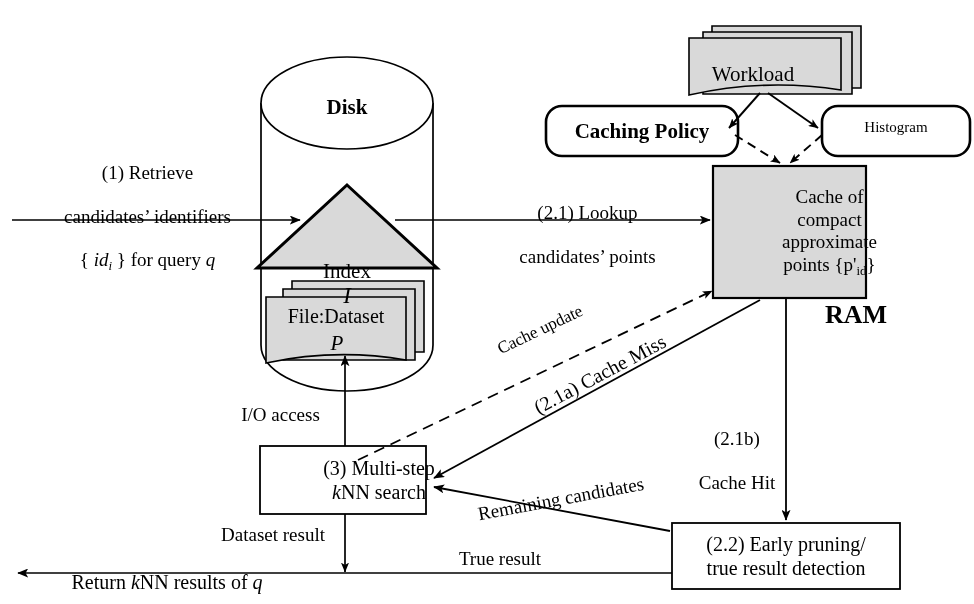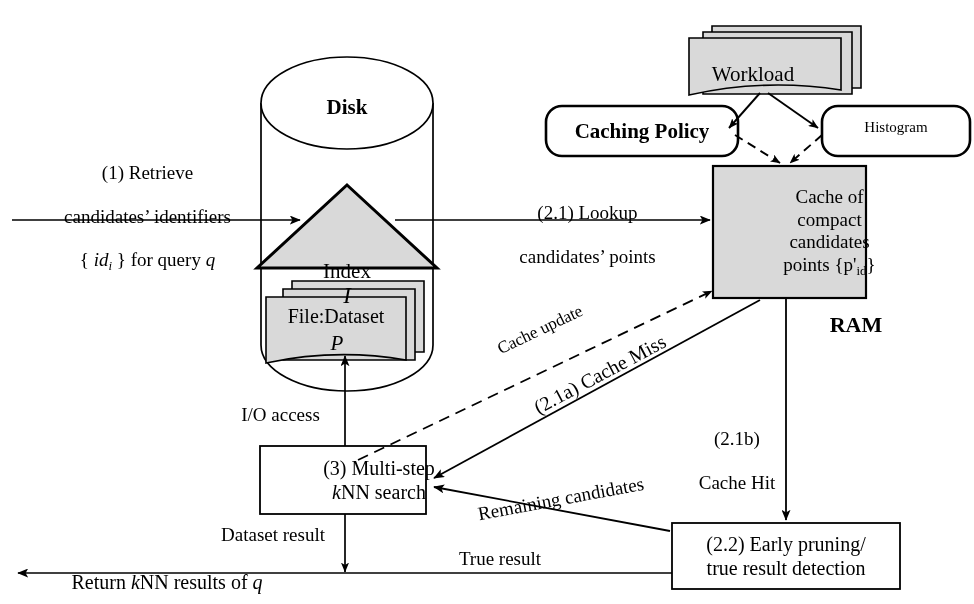--- a/index.html
+++ b/index.html
@@ -144,25 +144,25 @@
 
   <div class="lbl lbl-plain" style="left:689px; top:49px; width:128px; font-size:21px;margin-top:13px;">Workload</div>
 
   <div class="lbl lbl-plain" style="left:546px; top:119px; width:192px; font-size:21px;font-weight:bold;">Caching Policy</div>
 
   <div class="lbl lbl-plain" style="left:822px; top:119px; width:148px; font-size:15px;">Histogram</div>
 
   <div class="boxtext" style="left:713px; top:166px; width:153px; height:132px; font-size:19px; flex-direction:column;padding-left:40px;">
     <span>Cache of</span>
     <span>compact</span>
-    <span>candidates</span>
+    <span>approximate</span>
     <span><span>points {p'</span><sub>id</sub><span>}</span></span>
   </div>
 
-  <div class="lbl lbl-plain bold" style="left:806px; top:312px; width:100px; font-size:22px;">RAM</div>
+  <div class="lbl lbl-plain bold" style="left:806px; top:300px; width:100px; font-size:26px;">RAM</div>
 
   <div class="lbl lbl-small rot" style="left:465px; top:320px; width:150px; transform:rotate(-25.5deg);">Cache update</div>
 
   <div class="lbl lbl-plain rot" style="left:495px; top:363px; width:210px; transform:rotate(-28deg); font-size:20px;">(2.1a) Cache Miss</div>
 
   <div class="lbl lbl-plain" style="left:687px; top:406px; width:100px;">
     <span>(2.1b)</span><br>
     <span>Cache Hit</span>
   </div>
 

